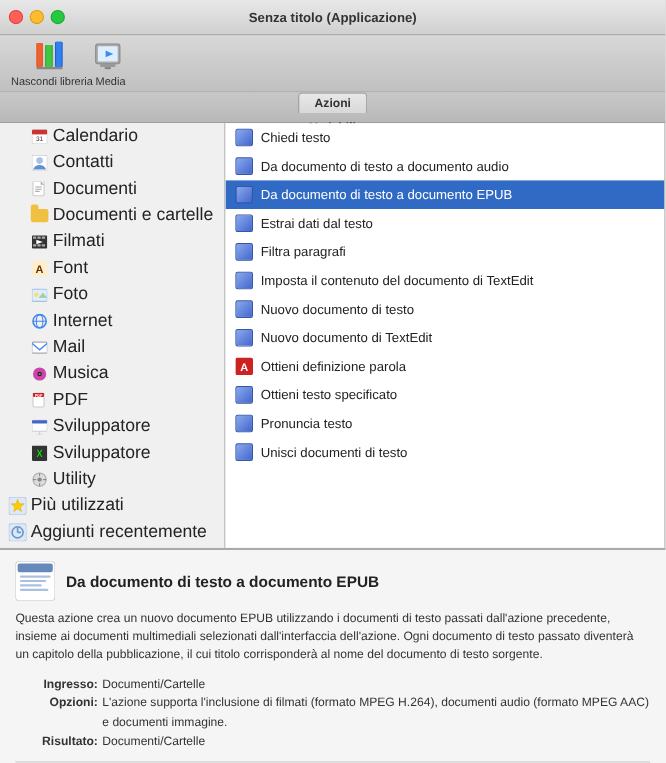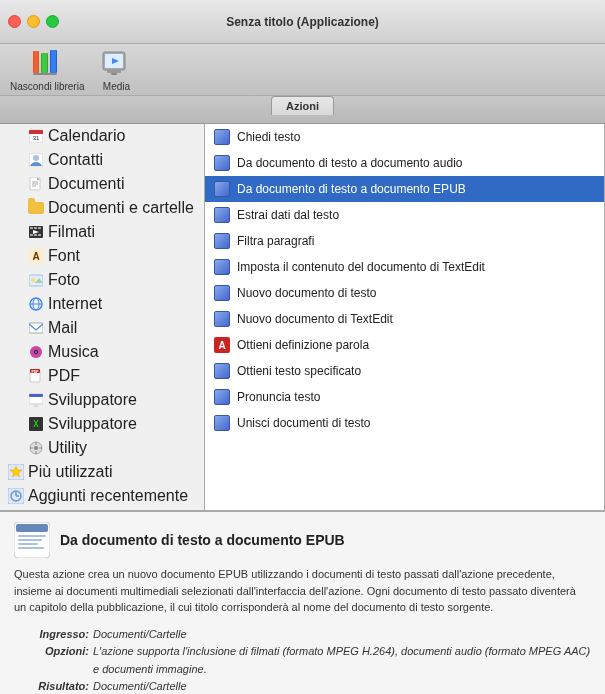--- a/index.html
+++ b/index.html
@@ -8,21 +8,21 @@
       height: 694px;
       font-family: 'Lucida Grande', 'Helvetica Neue', Arial, sans-serif;
       font-size: 12px;
       background: #c8c8c8;
       overflow: hidden;
     }
 
     
     .titlebar {
       background: linear-gradient(to bottom, #e8e8e8, #d0d0d0);
-      height: 44px;
+      height: 32px;
       display: flex;
       align-items: center;
       justify-content: center;
       border-bottom: 1px solid #aaa;
       position: relative;
     }
     .titlebar-buttons {
       position: absolute;
       left: 8px;
       display: flex;
@@ -44,21 +44,20 @@
       font-weight: bold;
     }
 
     
     .toolbar {
       background: linear-gradient(to bottom, #d8d8d8, #c0c0c0);
       height: 52px;
       display: flex;
       align-items: center;
       padding: 0 10px;
-      gap: 16px;
       border-bottom: 1px solid #aaa;
     }
     .toolbar-item {
       display: flex;
       flex-direction: column;
       align-items: center;
       gap: 2px;
       cursor: pointer;
     }
     .toolbar-icon {
@@ -236,21 +235,20 @@
     }
     .desc-table {
       font-size: 11px;
       color: #333;
       line-height: 1.6;
       margin-bottom: 8px;
     }
     .desc-row {
       display: flex;
       gap: 4px;
-      font-style: italic;
     }
     .desc-label {
       font-weight: bold;
       width: 75px;
       text-align: right;
       flex-shrink: 0;
     }
     .desc-value {
       flex: 1;
     }

